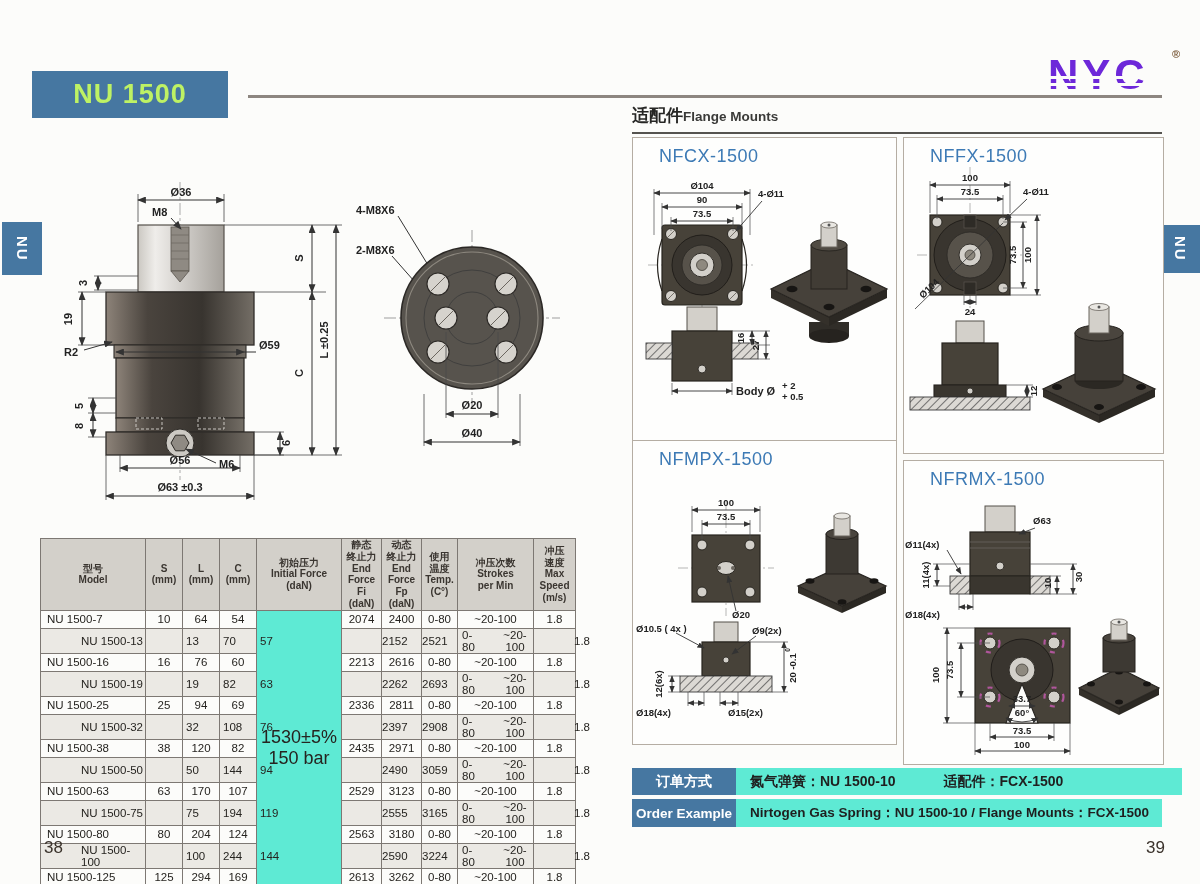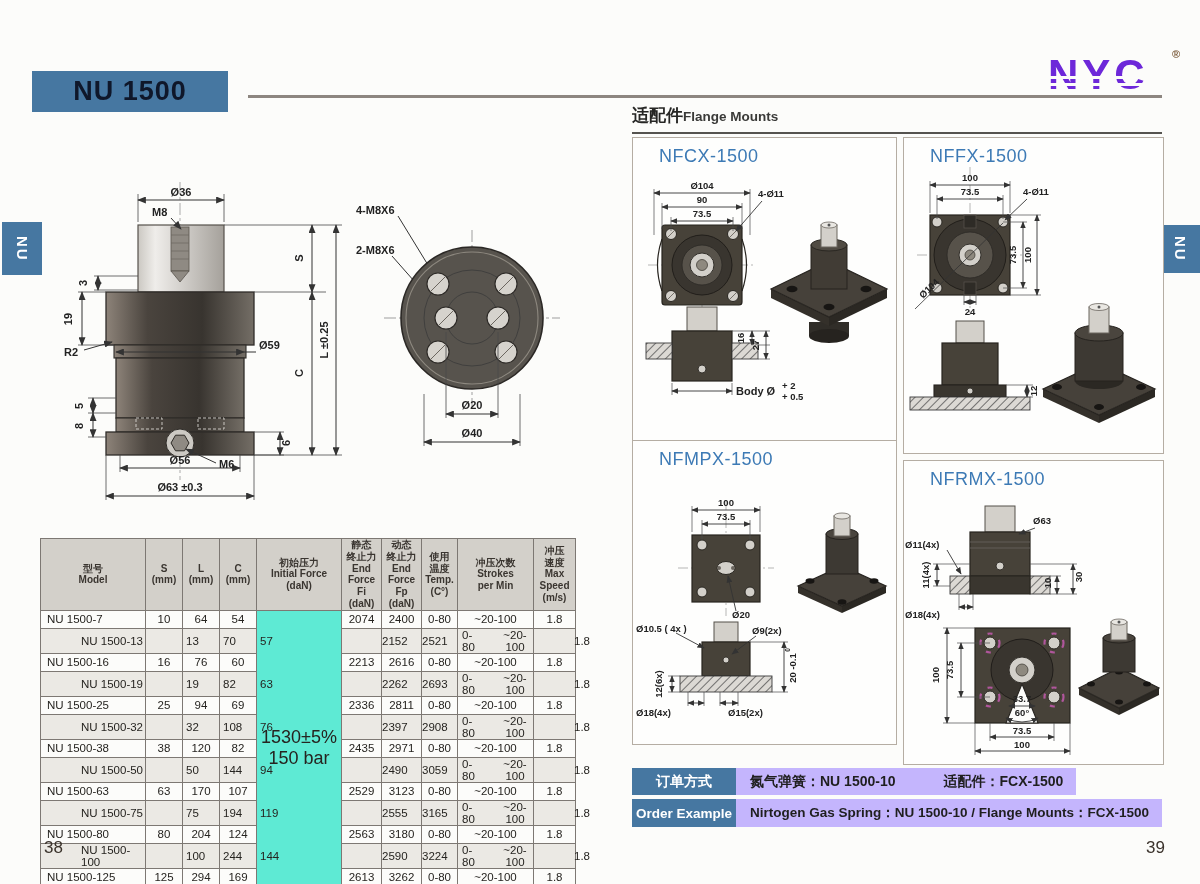--- a/index.html
+++ b/index.html
@@ -1,20 +1,20 @@
 <!DOCTYPE html>
 <html><head>
 <meta charset="utf-8">
 <style>
   html,body{margin:0;padding:0;}
   body{width:1200px;height:884px;position:relative;background:#fcfcfa;
        font-family:"Liberation Sans",sans-serif;overflow:hidden;color:#222;}
   .abs{position:absolute;}
   
-  .title-box{left:32px;top:71px;width:196px;height:41px;background:#4677a1;color:#0f172a;
+  .title-box{left:32px;top:71px;width:196px;height:47px;background:#4677a1;color:#bef264;
              display:flex;align-items:center;justify-content:center;font-size:27px;font-weight:bold;letter-spacing:1px;}
   .header-rule{left:248px;top:95px;width:914px;height:3px;background:#8d8680;}
   .logo{left:1048px;top:50px;width:132px;height:50px;}
   .logo-text{font-size:42px;font-weight:bold;color:#6d28d9;letter-spacing:4px;line-height:50px;display:block;}
   .logo-stripe{position:absolute;left:0;width:118px;height:3px;background:#fcfcfa;}
   .logo-reg{position:absolute;right:0px;top:-2px;font-size:11px;color:#7a5a3a;font-weight:bold;}
   
   .side-tab{background:#4677a1;color:#fff;font-weight:bold;font-size:15px;letter-spacing:2px;
             writing-mode:vertical-rl;display:flex;align-items:center;justify-content:center;}
   .tab-left{left:2px;top:222px;width:40px;height:53px;}
@@ -26,22 +26,22 @@
   .flange-header .en{font-size:13.5px;font-weight:bold;color:#3a3a38;}
   .qbox{border:1px solid #b5ada3;background:#fefefd;}
   .q1{left:632px;top:137px;width:263px;height:315px;}
   .q2{left:903px;top:137px;width:259px;height:315px;}
   .q3{left:632px;top:440px;width:263px;height:303px;}
   .q4{left:903px;top:460px;width:259px;height:303px;}
   .qtitle{position:absolute;left:14px;top:8px;font-size:18px;color:#3d7ab5;letter-spacing:0.5px;margin-left:12px;}
   .flange-svg{left:632px;top:137px;pointer-events:none;}
   
   .order-label{width:104px;background:#4677a1;color:#fff;display:flex;align-items:center;justify-content:center;font-weight:bold;}
-  .order-text{background:#c4b5fd;display:flex;align-items:center;font-weight:bold;color:#1f1f1f;}
-  .order-row1{left:632px;top:768px;width:444px;height:27px;display:flex;font-size:14px;}
+  .order-text{background:#5eead4;display:flex;align-items:center;font-weight:bold;color:#1f1f1f;}
+  .order-row1{left:632px;top:768px;width:550px;height:27px;display:flex;font-size:14px;}
   .order-row2{left:632px;top:799px;width:530px;height:28px;display:flex;font-size:13.5px;}
   .order-text{flex:1;padding-left:14px;}
   .order-text .sp2{margin-left:48px;}
   
   .pagenum{font-size:17px;color:#3b332c;}
   
   .spec-table{position:absolute;left:40px;top:538px;border-collapse:collapse;table-layout:fixed;width:535px;}
   .spec-table th,.spec-table td{border:1px solid #7d7873;text-align:center;vertical-align:middle;padding:0 1px;}
   .spec-table th{background:#d3d0ca;font-size:10px;line-height:1.18;font-weight:bold;color:#3a3530;
                  white-space:pre-line;height:62px;}

